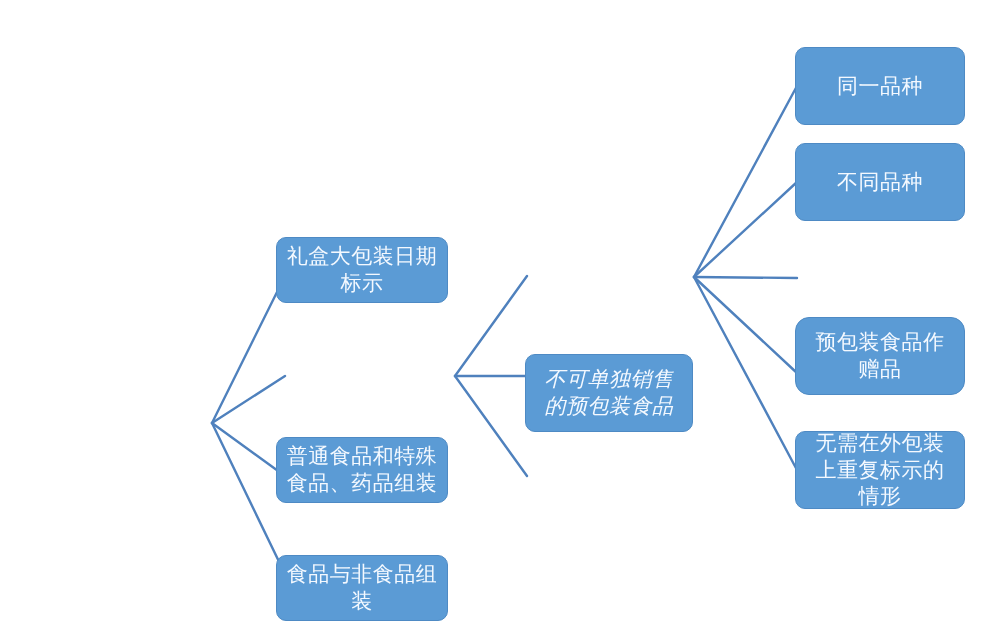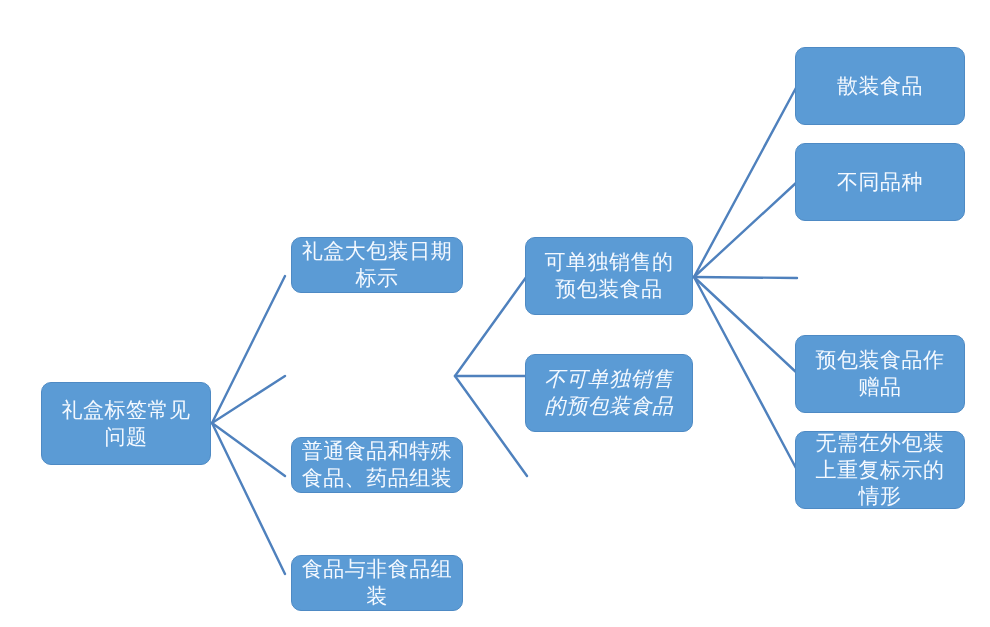--- a/index.html
+++ b/index.html
@@ -27,26 +27,26 @@
     color:var(--node-text);
     display:flex;align-items:center;justify-content:center;
     text-align:center;
     font-size:21px;line-height:1.28;
     padding:4px 9px;
     box-sizing:border-box;
     letter-spacing:0.5px;
   }
   
   .n-root{left:41px;top:382px;width:170px;height:83px;}
-  .col2{left:291px;width:172px;height:56px;}
+  .col2{left:276px;width:172px;height:66px;}
   .n-l2-0{top:237px;} .n-l2-1{top:337px;} .n-l2-2{top:437px;align-items:center;} .n-l2-3{top:535px;margin-top:20px;}
   .col3{left:525px;width:168px;height:78px;}
   .n-l3-0{top:237px;} .n-l3-1{top:354px;font-style:italic;} .n-l3-2{top:437px;}
   .col4{left:795px;width:170px;height:78px;}
-  .n-l4-0{top:47px;} .n-l4-1{top:143px;} .n-l4-2{top:239px;} .n-l4-3{top:335px;} .n-l4-4{top:431px;text-align:center;}
+  .n-l4-0{top:47px;} .n-l4-1{top:143px;} .n-l4-2{top:239px;} .n-l4-3{top:317px;border-radius:14px;} .n-l4-4{top:431px;text-align:center;}
 </style>
 </head>
 <body>
 
 <div class="canvas">
 
   <svg class="edges" viewBox="0 0 990 627" aria-hidden="true">
     <line x1="212" y1="423" x2="285" y2="276"></line>
     <line x1="212" y1="423" x2="285" y2="376"></line>
     <line x1="212" y1="423" x2="285" y2="476"></line>
@@ -54,43 +54,37 @@
     <line x1="455" y1="376" x2="527" y2="276"></line>
     <line x1="455" y1="376" x2="527" y2="376"></line>
     <line x1="455" y1="376" x2="527" y2="476"></line>
     <line x1="694" y1="277" x2="797" y2="86"></line>
     <line x1="694" y1="277" x2="797" y2="182"></line>
     <line x1="694" y1="277" x2="797" y2="278"></line>
     <line x1="694" y1="277" x2="797" y2="373"></line>
     <line x1="694" y1="277" x2="797" y2="470"></line>
   </svg>
 
-  <div class="node n-root">
-    <span>礼盒标签常见问题</span>
-  </div>
 
   <div class="node col2 n-l2-0">
     <span>礼盒大包装日期标示</span>
   </div>
   <div class="node col2 n-l2-2">
     <span>普通食品和特殊食品、药品组装</span>
   </div>
   <div class="node col2 n-l2-3">
     <span>食品与非食品组装</span>
   </div>
 
-  <div class="node col3 n-l3-0">
-    <span>可单独销售的预包装食品</span>
-  </div>
   <div class="node col3 n-l3-1">
     <span>不可单独销售的预包装食品</span>
   </div>
 
   <div class="node col4 n-l4-0">
-    <span>散装食品</span>
+    <span>同一品种</span>
   </div>
   <div class="node col4 n-l4-1">
     <span>不同品种</span>
   </div>
   <div class="node col4 n-l4-3">
     <span>预包装食品作赠品</span>
   </div>
   <div class="node col4 n-l4-4">
     <span>无需在外包装上重复标示的情形</span>
   </div>

